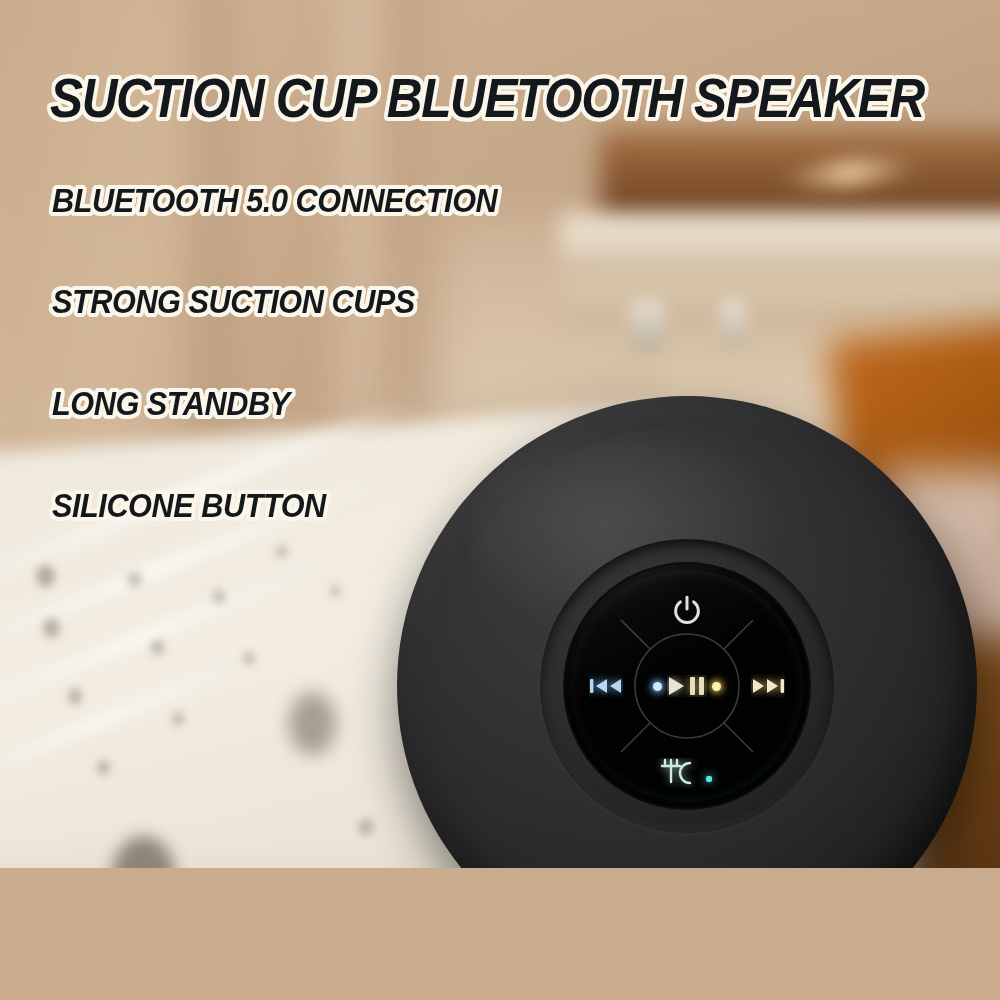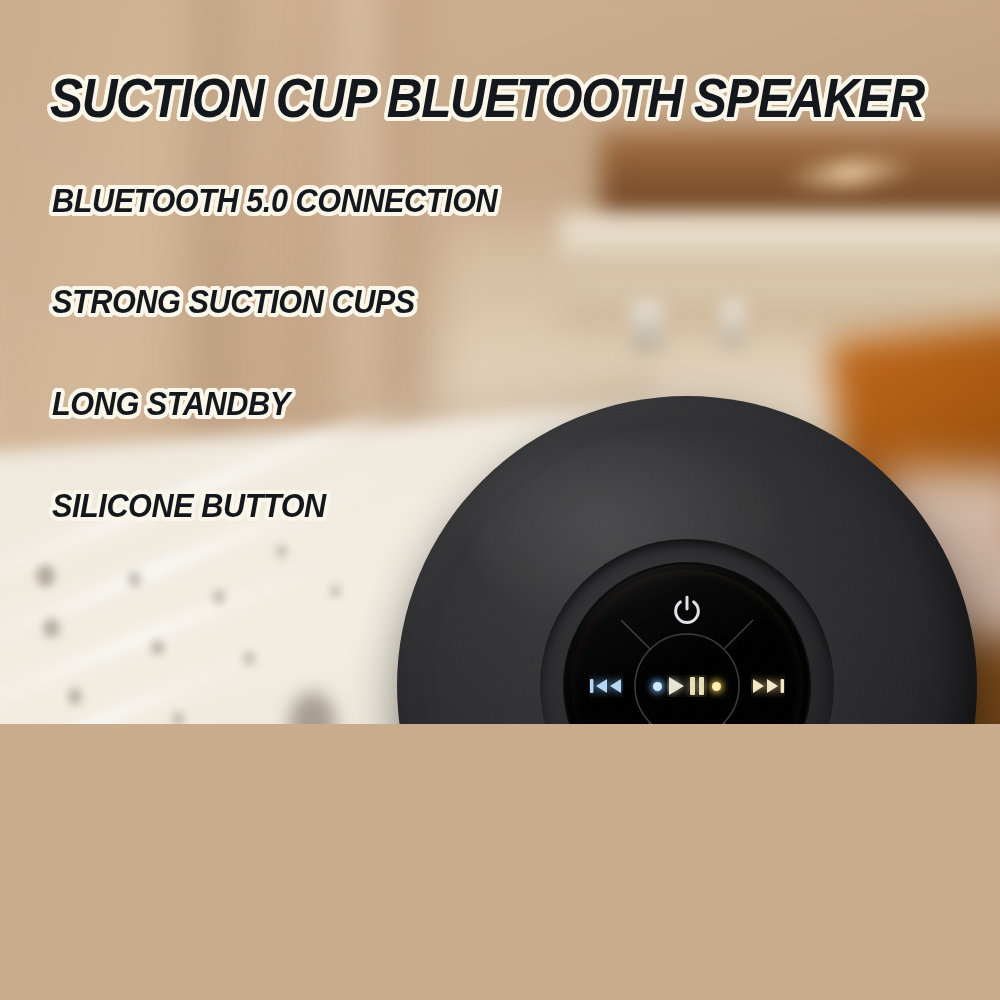--- a/index.html
+++ b/index.html
@@ -1,21 +1,21 @@
 <!DOCTYPE html>
 <html><head>
 <meta charset="utf-8">
 <style>
   html,body{margin:0;padding:0;}
   body{
     width:1000px;height:1000px;overflow:hidden;
     font-family:"Liberation Sans", sans-serif;
     background:#c9ab8e;
   }
-  #stage{position:relative;width:1000px;height:724px;overflow:hidden;}
+  #stage{position:relative;width:1000px;height:868px;overflow:hidden;}
 
   
   .bg{position:absolute;inset:0;overflow:hidden;}
   .bg-base{position:absolute;inset:-40px;
     background:
       linear-gradient(180deg,#c3a486 0%,#cdb094 24%,#d9c3a8 42%,#e6d8c4 58%,#efe7da 75%,#efe9de 100%);
   }
   .bg-wallL{position:absolute;left:-40px;top:-40px;width:470px;height:700px;
     background:linear-gradient(105deg,#c8aa8c 0%,#d4b89a 40%,#c2a183 72%,#b99a7c 100%);
     filter:blur(26px);opacity:.95;}

